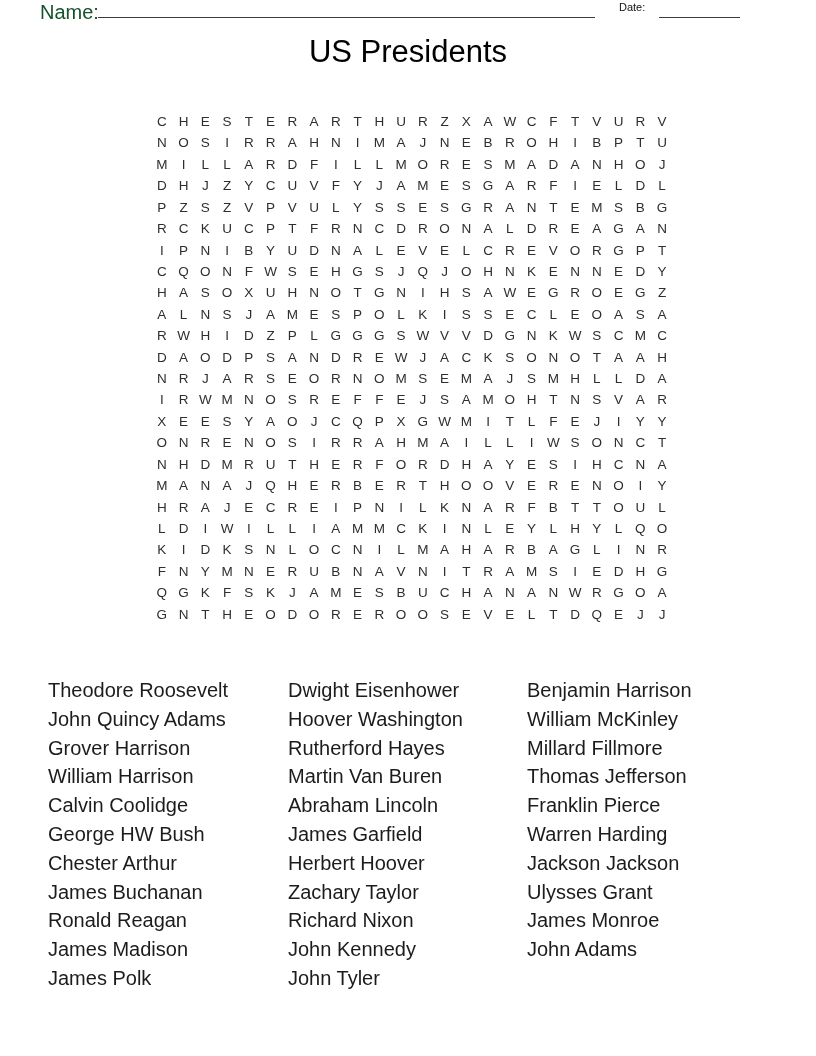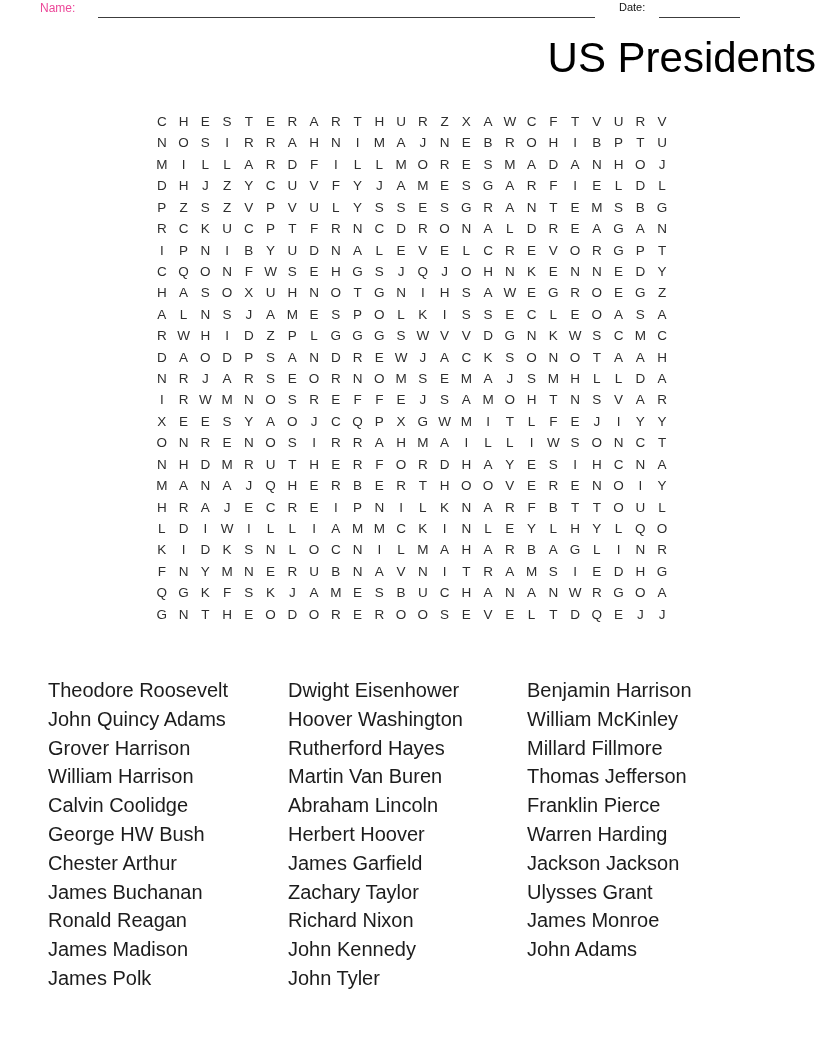--- a/index.html
+++ b/index.html
@@ -14,22 +14,22 @@
     font-family: "Liberation Sans", sans-serif;
     color: #1a1a1a;
     overflow: hidden;
   }
 
   
   .name-label {
     position: absolute;
     left: 40px;
     top: 1px;
-    font-size: 12px;
-    color: #ec4899;
+    font-size: 20px;
+    color: #14532d;
   }
   .name-line {
     position: absolute;
     left: 98px;
     top: 0;
     width: 497px;
     height: 17px;
     border-bottom: 1.5px solid #3c3c3c;
   }
   .date-label {
@@ -47,22 +47,22 @@
     height: 17px;
     border-bottom: 1.5px solid #3c3c3c;
   }
 
   
   .page-title {
     position: absolute;
     top: 34px;
     left: 0;
     width: 816px;
-    text-align: right;
-    font-size: 42px;
+    text-align: center;
+    font-size: 31px;
     font-weight: 400;
     letter-spacing: 0px;
     color: #000;
   }
 
   
   .grid {
     position: absolute;
     left: 151px;
     top: 111px;
@@ -694,22 +694,22 @@
     <div class="word-item">Ronald Reagan</div>
     <div class="word-item">James Madison</div>
     <div class="word-item">James Polk</div>
   </div>
 <div class="word-list-column col-2">
     <div class="word-item">Dwight Eisenhower</div>
     <div class="word-item">Hoover Washington</div>
     <div class="word-item">Rutherford Hayes</div>
     <div class="word-item">Martin Van Buren</div>
     <div class="word-item">Abraham Lincoln</div>
+    <div class="word-item">James Garfield</div>
     <div class="word-item">Herbert Hoover</div>
-    <div class="word-item">James Garfield</div>
     <div class="word-item">Zachary Taylor</div>
     <div class="word-item">Richard Nixon</div>
     <div class="word-item">John Kennedy</div>
     <div class="word-item">John Tyler</div>
   </div>
 <div class="word-list-column col-3">
     <div class="word-item">Benjamin Harrison</div>
     <div class="word-item">William McKinley</div>
     <div class="word-item">Millard Fillmore</div>
     <div class="word-item">Thomas Jefferson</div>

